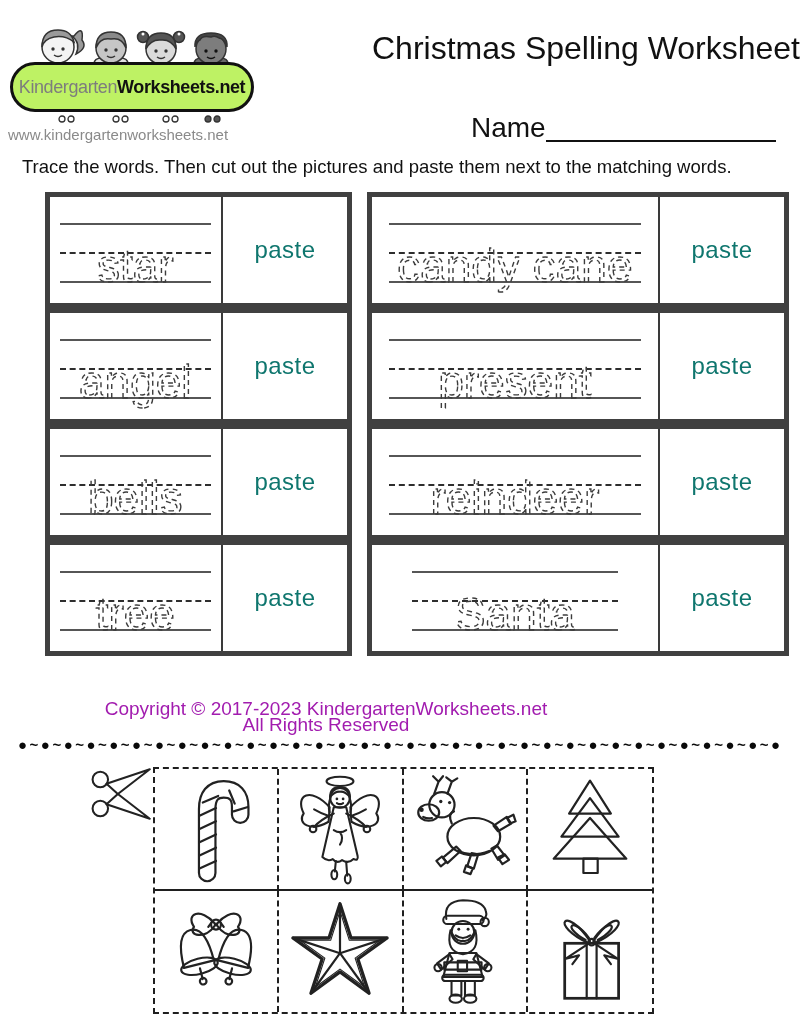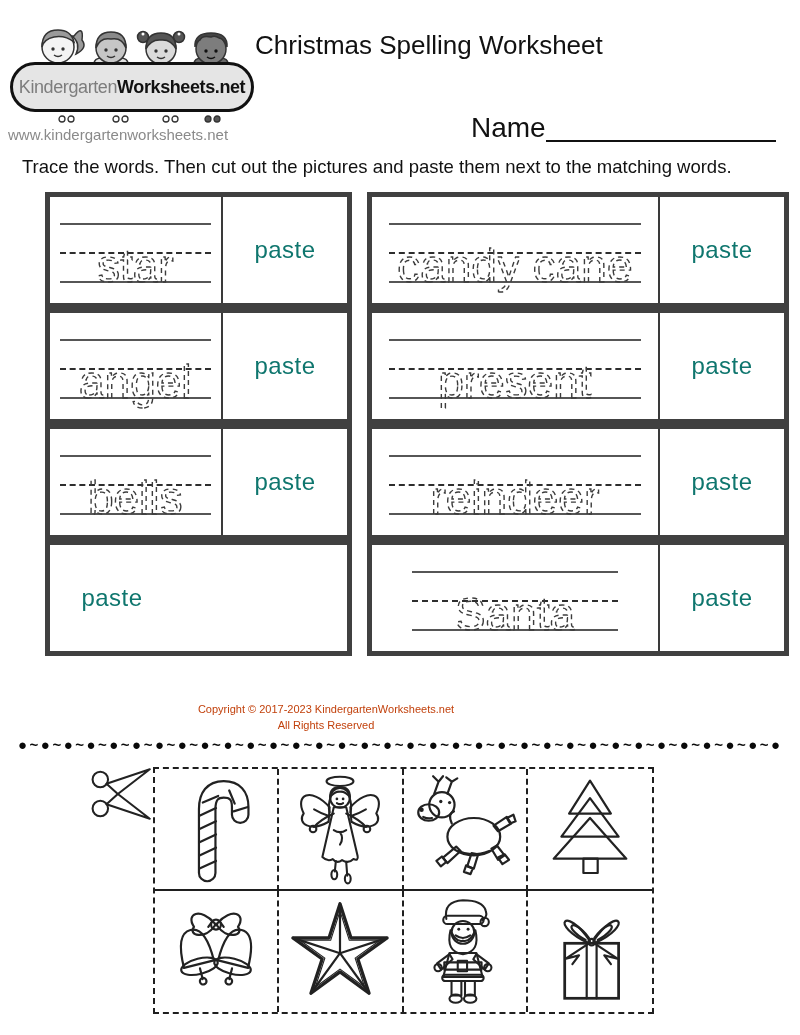--- a/index.html
+++ b/index.html
@@ -4,31 +4,31 @@
 <style>
   * { margin:0; padding:0; box-sizing:border-box; }
   html,body { background:#fff; }
   body { font-family:"Liberation Sans", sans-serif; color:#1a1a1a; }
   .page { position:relative; width:800px; height:1035px; background:#fff; overflow:hidden; }
 
   
   .logo { position:absolute; left:8px; top:8px; width:250px; }
   .logo-kids { position:absolute; left:22px; top:4px; width:210px; height:58px; }
   .logo-badge { position:absolute; left:2px; top:54px; width:244px; height:50px;
-    border:3px solid #111; border-radius:26px; background:#e5e5e5;
+    border:3px solid #111; border-radius:26px; background:#bef264;
     display:flex; align-items:center; justify-content:center; white-space:nowrap;
     font-size:18px; letter-spacing:-0.4px; z-index:2; }
   .badge-reg { color:#7d7d7d; font-weight:400; }
   .badge-bold { color:#111; font-weight:700; }
   .logo-feet { position:absolute; left:20px; top:104px; width:210px; height:14px; z-index:1; }
   .website { position:absolute; left:0px; top:118px; width:260px; text-align:left;
     font-size:15px; color:#8a8a8a; }
 
-  .title { position:absolute; left:255px; top:30px; width:545px; text-align:left;
-    font-size:26px; font-weight:500; color:#111; letter-spacing:0px; }
+  .title { position:absolute; left:255px; top:30px; width:545px; text-align:right;
+    font-size:32px; font-weight:500; color:#111; letter-spacing:0px; }
   .name-row { position:absolute; left:447px; top:104px; width:305px; height:38px;
     display:flex; align-items:flex-end;margin-left:24px; }
   .name-label { font-size:28px; color:#111; line-height:1; padding-bottom:0px; }
   .name-line { flex:1; border-bottom:2.5px solid #111; height:100%; }
 
   .instruction { position:absolute; left:22px; top:156px; width:760px;
     font-size:18.5px; color:#111; }
 
   
   .wtable { position:absolute; top:192px; }
@@ -42,21 +42,21 @@
   .trace.narrow { left:14%; right:14%; }
   .g-top  { position:absolute; top:26px; left:0; right:0; border-top:2px solid #565656; }
   .g-mid  { position:absolute; top:55px; left:0; right:0; border-top:2px dashed #2e2e2e; }
   .g-base { position:absolute; top:84px; left:0; right:0; border-top:2px solid #565656; }
   .trace svg { position:absolute; left:0; top:0; width:100%; height:100%; overflow:visible; }
   .trace text { font-family:"Liberation Sans", sans-serif; font-size:46px;
     fill:none; stroke:#3c3c3c; stroke-width:1.4px; stroke-dasharray:5 4; }
 
   
   .copyright { position:absolute; left:0; top:701px; width:652px; text-align:center;
-    font-size:11px; color:#c2410c; line-height:16px; }
+    font-size:19px; color:#a21caf; line-height:16px; }
   .ornament { position:absolute; left:18px; top:735px; width:764px; height:20px;
     overflow:hidden; white-space:nowrap; font-size:15px; font-weight:700; color:#0a0a0a;
     letter-spacing:2.5px; line-height:20px; }
 
   
   .scissors { position:absolute; left:90px; top:764px; width:66px; height:60px; }
   .pic-grid { position:absolute; left:153px; top:767px; width:501px; height:247px;
     border:2.5px dashed #1f1f1f;
     display:grid; grid-template-columns:repeat(4,1fr); grid-template-rows:1fr 1fr; }
   .pic-cell { border-right:2.5px dashed #1f1f1f; border-bottom:2px solid #1f1f1f;
@@ -164,20 +164,30 @@
             <div class="g-mid"></div>
             <div class="g-base"></div>
           <svg>
               <text x="50%" y="85" text-anchor="middle">bells</text>
             </svg>
         </div>
       </div>
       <div class="pcell">paste</div>
     </div>
     <div class="wrow">
+      <div class="wcell">
+        <div class="trace">
+            <div class="g-top"></div>
+            <div class="g-mid"></div>
+            <div class="g-base"></div>
+          <svg>
+              <text x="50%" y="85" text-anchor="middle">tree</text>
+            </svg>
+        </div>
+      </div>
       <div class="pcell">paste</div>
     </div>
   </div>
 
   <div class="wtable wtable-right">
     <div class="wrow">
       <div class="wcell">
         <div class="trace">
             <div class="g-top"></div>
             <div class="g-mid"></div>

